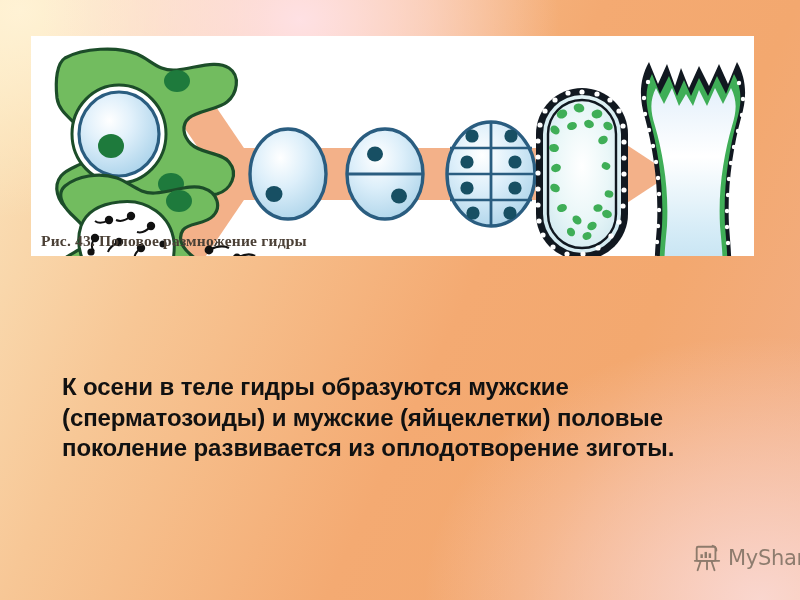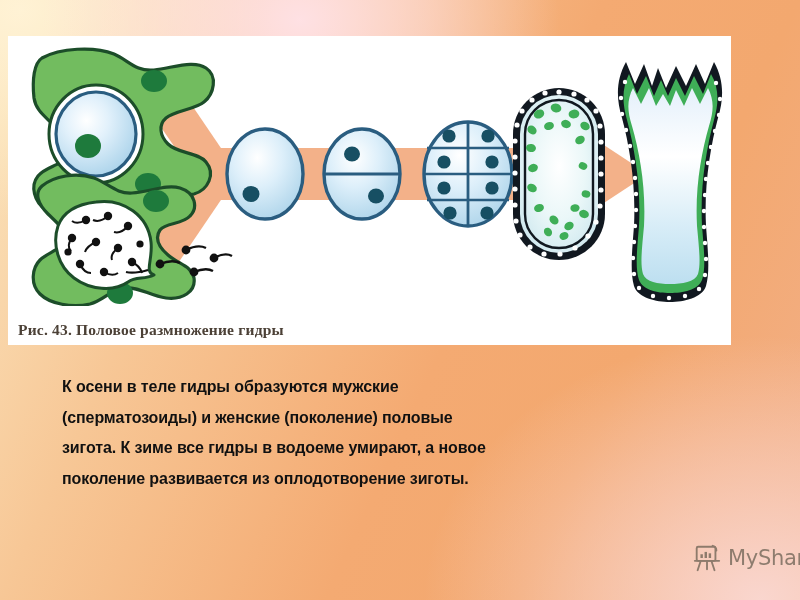--- a/index.html
+++ b/index.html
@@ -22,24 +22,24 @@
     background:
       radial-gradient(ellipse 360px 300px at 300px 20px, rgba(255,226,232,0.95) 0%, rgba(255,226,232,0.55) 35%, rgba(255,226,232,0.0) 72%),
       radial-gradient(ellipse 420px 330px at 760px 600px, rgba(250,216,210,0.95) 0%, rgba(250,214,206,0.45) 45%, rgba(250,214,206,0.0) 80%),
       radial-gradient(ellipse 300px 260px at 20px 10px, rgba(255,243,214,0.95) 0%, rgba(255,240,205,0.45) 45%, rgba(255,240,205,0) 80%),
       linear-gradient(115deg, #fbe6bf 0%, #f7c796 26%, #f4aa72 56%, #f3a86f 74%, #f2b089 100%);
   }
 
   
   #figure-panel {
     position: absolute;
-    left: 8px;
+    left: 31px;
     top: 36px;
     width: 723px;
-    height: 309px;
+    height: 220px;
     background: #ffffff;
     overflow: hidden;
   }
 
   #figure-art {
     position: absolute;
     left: 0;
     top: 0;
     width: 723px;
     height: 270px;
@@ -59,21 +59,21 @@
   }
 
   
   #body-text {
     position: absolute;
     left: 62px;
     top: 372px;
     width: 680px;
     color: #111111;
     font-family: "Liberation Sans", sans-serif;
-    font-size: 16px;
+    font-size: 24px;
     font-weight: bold;
     line-height: 30.5px;
     letter-spacing: -0.1px;
   }
   #body-text p {
     margin: 0;
   }
 
   
   #watermark {
@@ -396,22 +396,21 @@
           <circle cx="708" cy="47" r="2.2"></circle>
         </g>
       </g>
     </svg>
 
     <div id="figure-caption">Рис. 43. Половое размножение гидры</div>
   </div>
 
   <div id="body-text">
     <p>К осени в теле гидры образуются  мужские</p>
-    <p>(сперматозоиды) и женские (поколение) половые</p>
-    <p>зигота. К зиме все гидры в водоеме умирают, а новое</p>
+    <p>(сперматозоиды) и мужские (яйцеклетки) половые</p>
     <p>поколение развивается  из оплодотворение зиготы.</p>
   </div>
 
   <div id="watermark">
     <svg class="wm-icon" viewBox="0 0 32 32">
       <rect x="5" y="4" width="20" height="15" rx="1.5" fill="none" stroke="#4e4a3c" stroke-width="2"></rect>
       <rect x="9" y="12" width="2.6" height="4" fill="#4e4a3c"></rect>
       <rect x="13.4" y="9.5" width="2.6" height="6.5" fill="#4e4a3c"></rect>
       <rect x="17.8" y="11" width="2.6" height="5" fill="#4e4a3c"></rect>
       <path d="M3 19 h26" stroke="#4e4a3c" stroke-width="2" stroke-linecap="round"></path>

